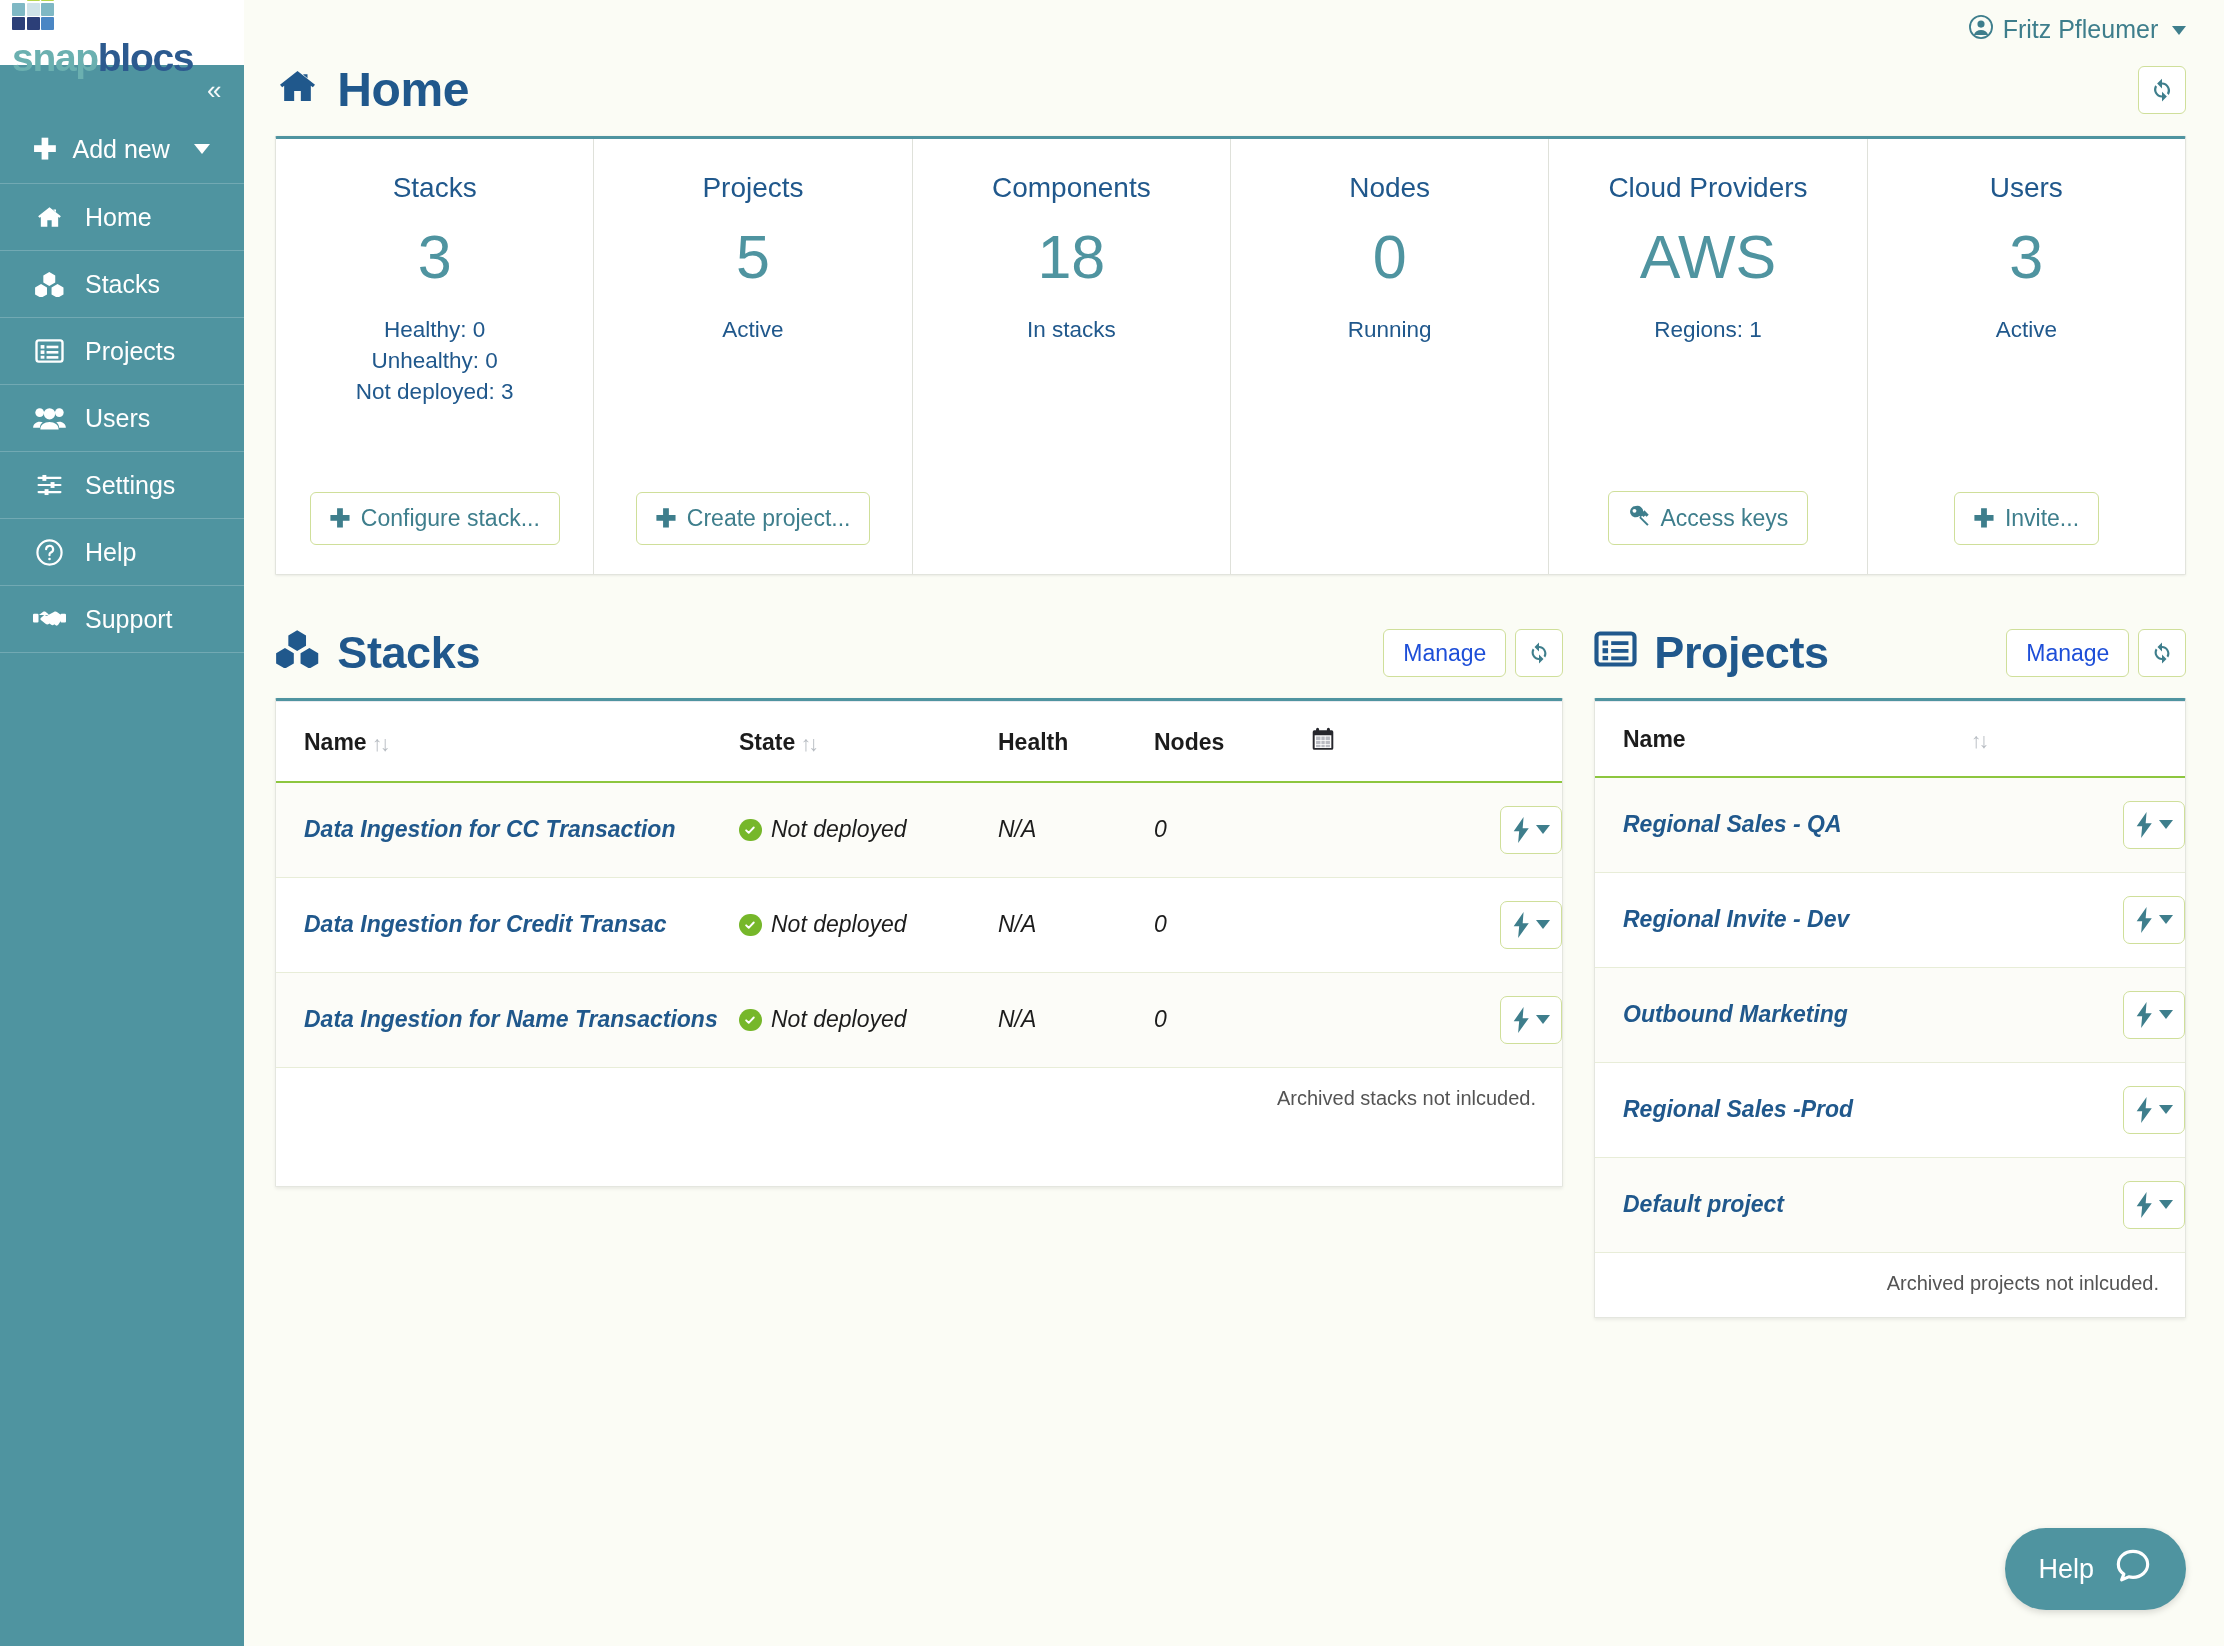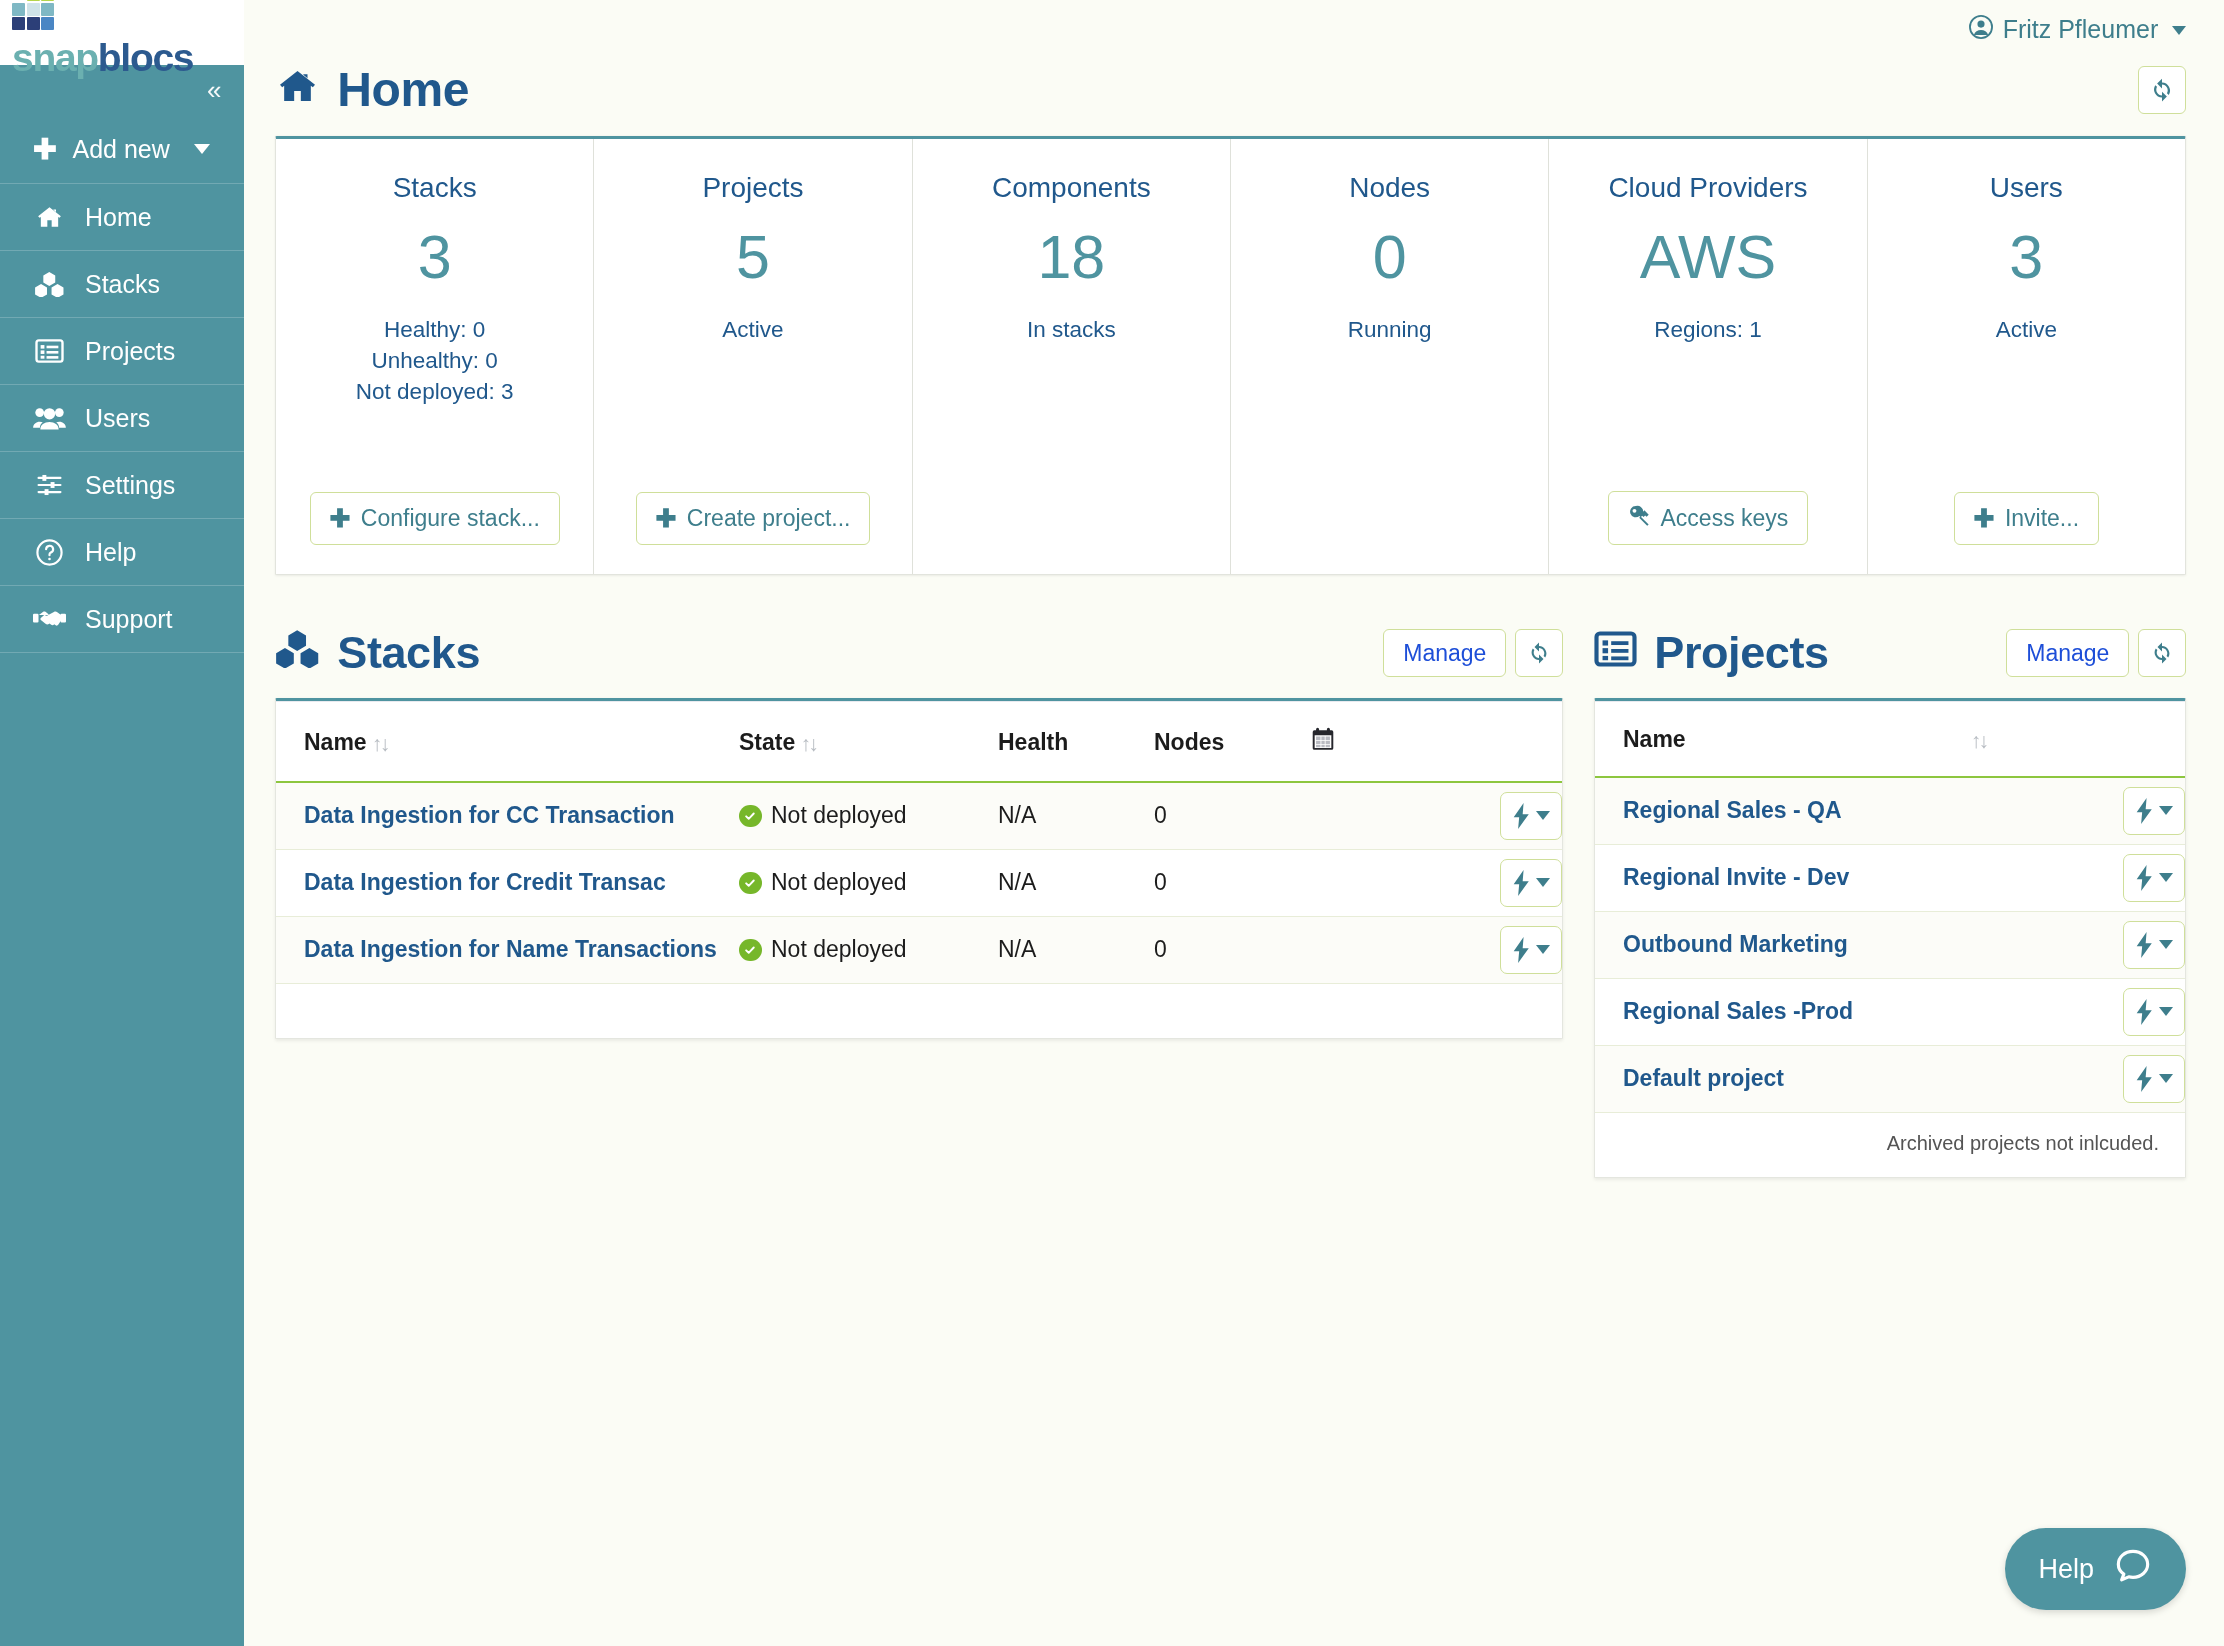--- a/index.html
+++ b/index.html
@@ -265,24 +265,25 @@
     font-weight: bold;
     color: #1c1c1c;
     padding: 24px 0 22.5px 0;
     border-top: 1.7px solid #e9eaef;
     border-bottom: 2.6px solid #8dc63f;
   }
   thead th.first { padding-left: 28px; margin-left: 10px; }
 
   tbody td {
     font-size: 23px;
-    padding: 9px 0;
+    padding: 23px 0;
     border-bottom: 0.9px solid #e8edd8;
     vertical-align: middle;
     color: #1c1c1c;
+    font-style: italic;
   }
   tbody tr:nth-child(odd) td { background: #fcfcf8; }
   tbody td.first { padding-left: 28px; }
   tbody tr:last-child td { border-bottom: 0.9px solid #e8edd8; }
 
   .row-link {
     color: #20588c;
     font-weight: bold;
     font-size: 23px;
     text-decoration: none;
@@ -674,20 +675,21 @@
                   <div class="bolt-btn">
                     <svg width="19" height="26" viewBox="0 0 14 20" fill="#3e7e8c">
                         <path d="M8.6 0 1 11h4.2l-.8 9L12.6 8.6H7.9L8.6 0z"></path>
                       </svg>
                     <span class="caret"></span>
                   </div>
                 </td>
               </tr>
             </tbody>
           </table>
+          <div class="table-foot">Archived stacks not inlcuded.</div>
           <div class="stacks-pad"></div>
         </div>
       </div>
 
       <div class="panel-projects">
         <div class="panel-head">
           <div class="panel-title">
             <span>
               <svg width="43" height="38" viewBox="0 0 24 22" fill="#20588c">
                   <rect x="1" y="2" width="22" height="18" rx="2" fill="none" stroke="#20588c" stroke-width="2.4"></rect>

